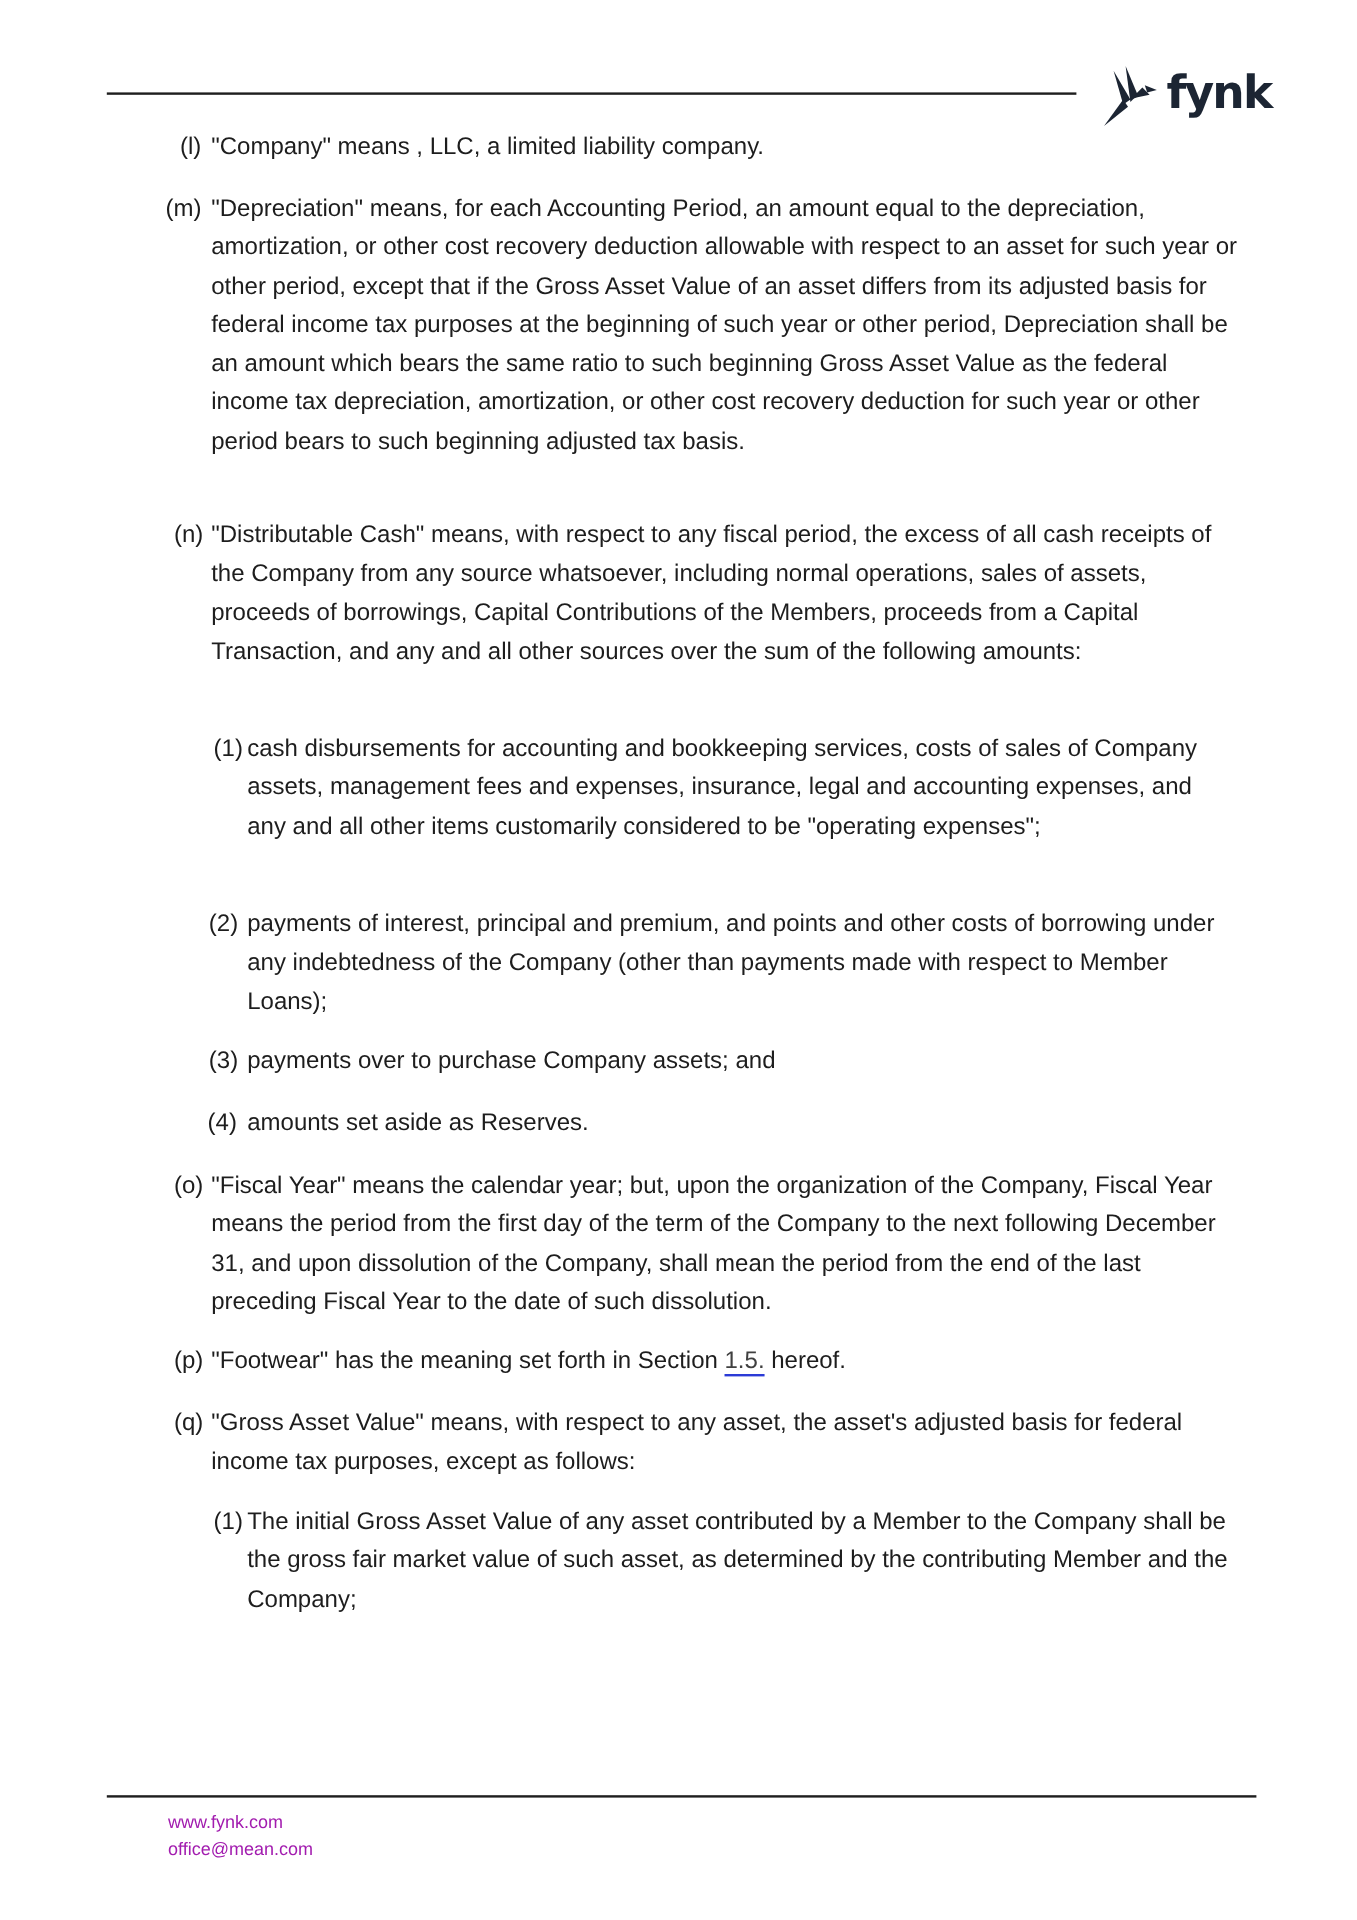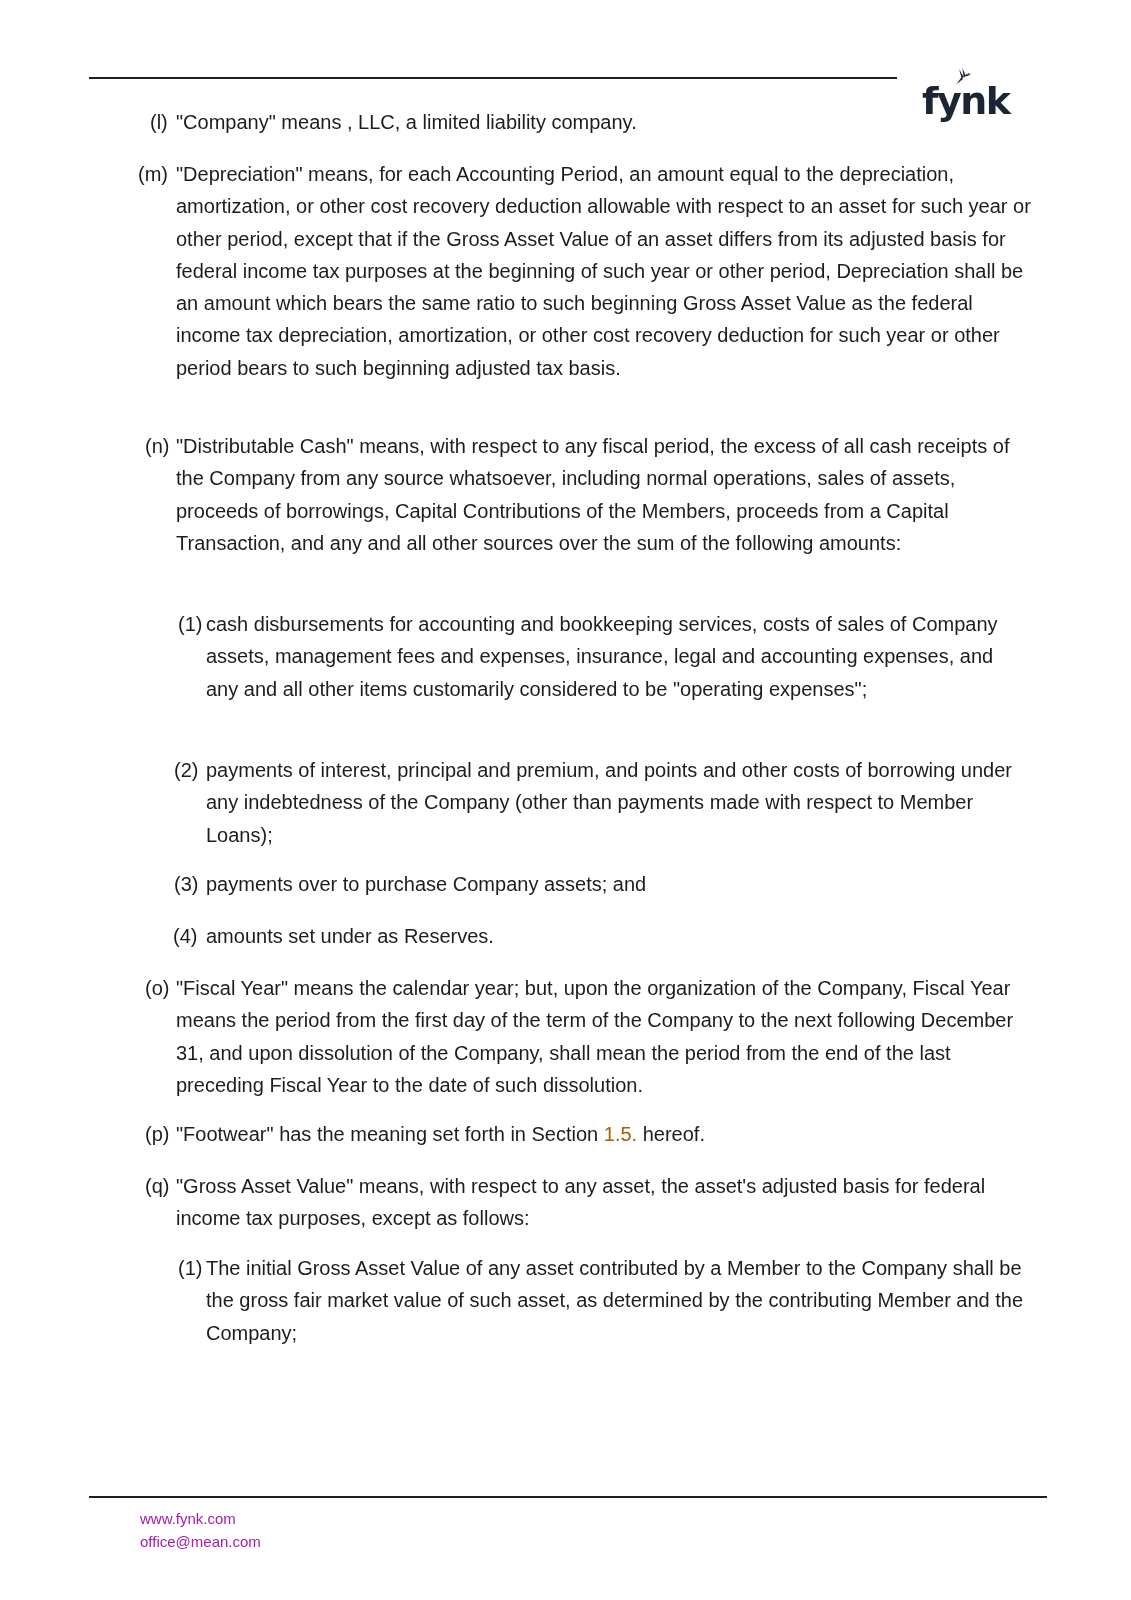--- a/index.html
+++ b/index.html
@@ -1,26 +1,26 @@
 <!DOCTYPE html>
 <html><head>
 <meta charset="utf-8">
 <style>
   html, body { margin:0; padding:0; background:#ffffff; }
   body { width:1131px; height:1600px; position:relative; overflow:hidden;
          font-family:"Liberation Sans", "DejaVu Sans", sans-serif; color:#1d1d1d; }
   .header-rule { position:absolute; left:89px; top:77px; width:808px; height:2px; background:#1e1e1e; }
-  .logo { position:absolute; left:918px; top:67px; height:56px; display:flex; align-items:center;flex-direction:column; }
+  .logo { position:absolute; left:918px; top:52px; height:56px; display:flex; align-items:center; }
   .logo svg { width:50px; height:54px; }
   .logo-text { font-family:"DejaVu Sans", sans-serif; font-weight:bold; font-size:38px; color:#1c2533; letter-spacing:-1.5px; margin-left:4px; margin-top:-6px; }
   .content { position:absolute; left:0; top:106px; width:1131px; }
   .p { position:absolute; font-size:20px; line-height:32.3px; }
   .p .lbl { position:absolute; white-space:nowrap; }
   .p .txt { display:block; }
-  .link { color:#a16207; text-decoration-color:#2b3bd6; text-underline-offset:5px; }
+  .link { color:#404040; text-decoration:underline; text-decoration-color:#2b3bd6; text-underline-offset:5px; }
   .footer-rule { position:absolute; left:89px; top:1496px; width:958px; height:2px; background:#1e1e1e; }
   .footer { position:absolute; left:140px; top:1507px; font-size:15px; line-height:23px; color:#a21caf; }
 </style>
 </head>
 <body>
 
 <div class="header-rule"></div>
 <div class="logo">
   <svg viewBox="0 0 50 54">
     <polygon points="2,52 18,30 22,36" fill="#1c2533"></polygon>
@@ -58,21 +58,21 @@
     <span class="txt">payments of interest, principal and premium, and points and other costs of borrowing under any indebtedness of the Company (other than payments made with respect to Member Loans);</span>
   </div>
 
   <div class="p" style="left:206px; top:762px; width:800px;">
     <span class="lbl" style="left:-32px;">(3)</span>
     <span class="txt">payments over to purchase Company assets; and</span>
   </div>
 
   <div class="p" style="left:206px; top:814px; width:800px;">
     <span class="lbl" style="left:-33px;">(4)</span>
-    <span class="txt">amounts set under as Reserves.</span>
+    <span class="txt">amounts set aside as Reserves.</span>
   </div>
 
   <div class="p" style="left:176px; top:866px; width:862px;">
     <span class="lbl" style="left:-31px;">(o)</span>
     <span class="txt">"Fiscal Year" means the calendar year; but, upon the organization of the Company, Fiscal Year means the period from the first day of the term of the Company to the next following December 31, and upon dissolution of the Company, shall mean the period from the end of the last preceding Fiscal Year to the date of such dissolution.</span>
   </div>
 
   <div class="p" style="left:176px; top:1012px; width:860px;">
     <span class="lbl" style="left:-31px;">(p)</span>
     <span class="txt"><span>"Footwear" has the meaning set forth in Section </span><a class="link">1.5.</a><span> hereof.</span></span>

